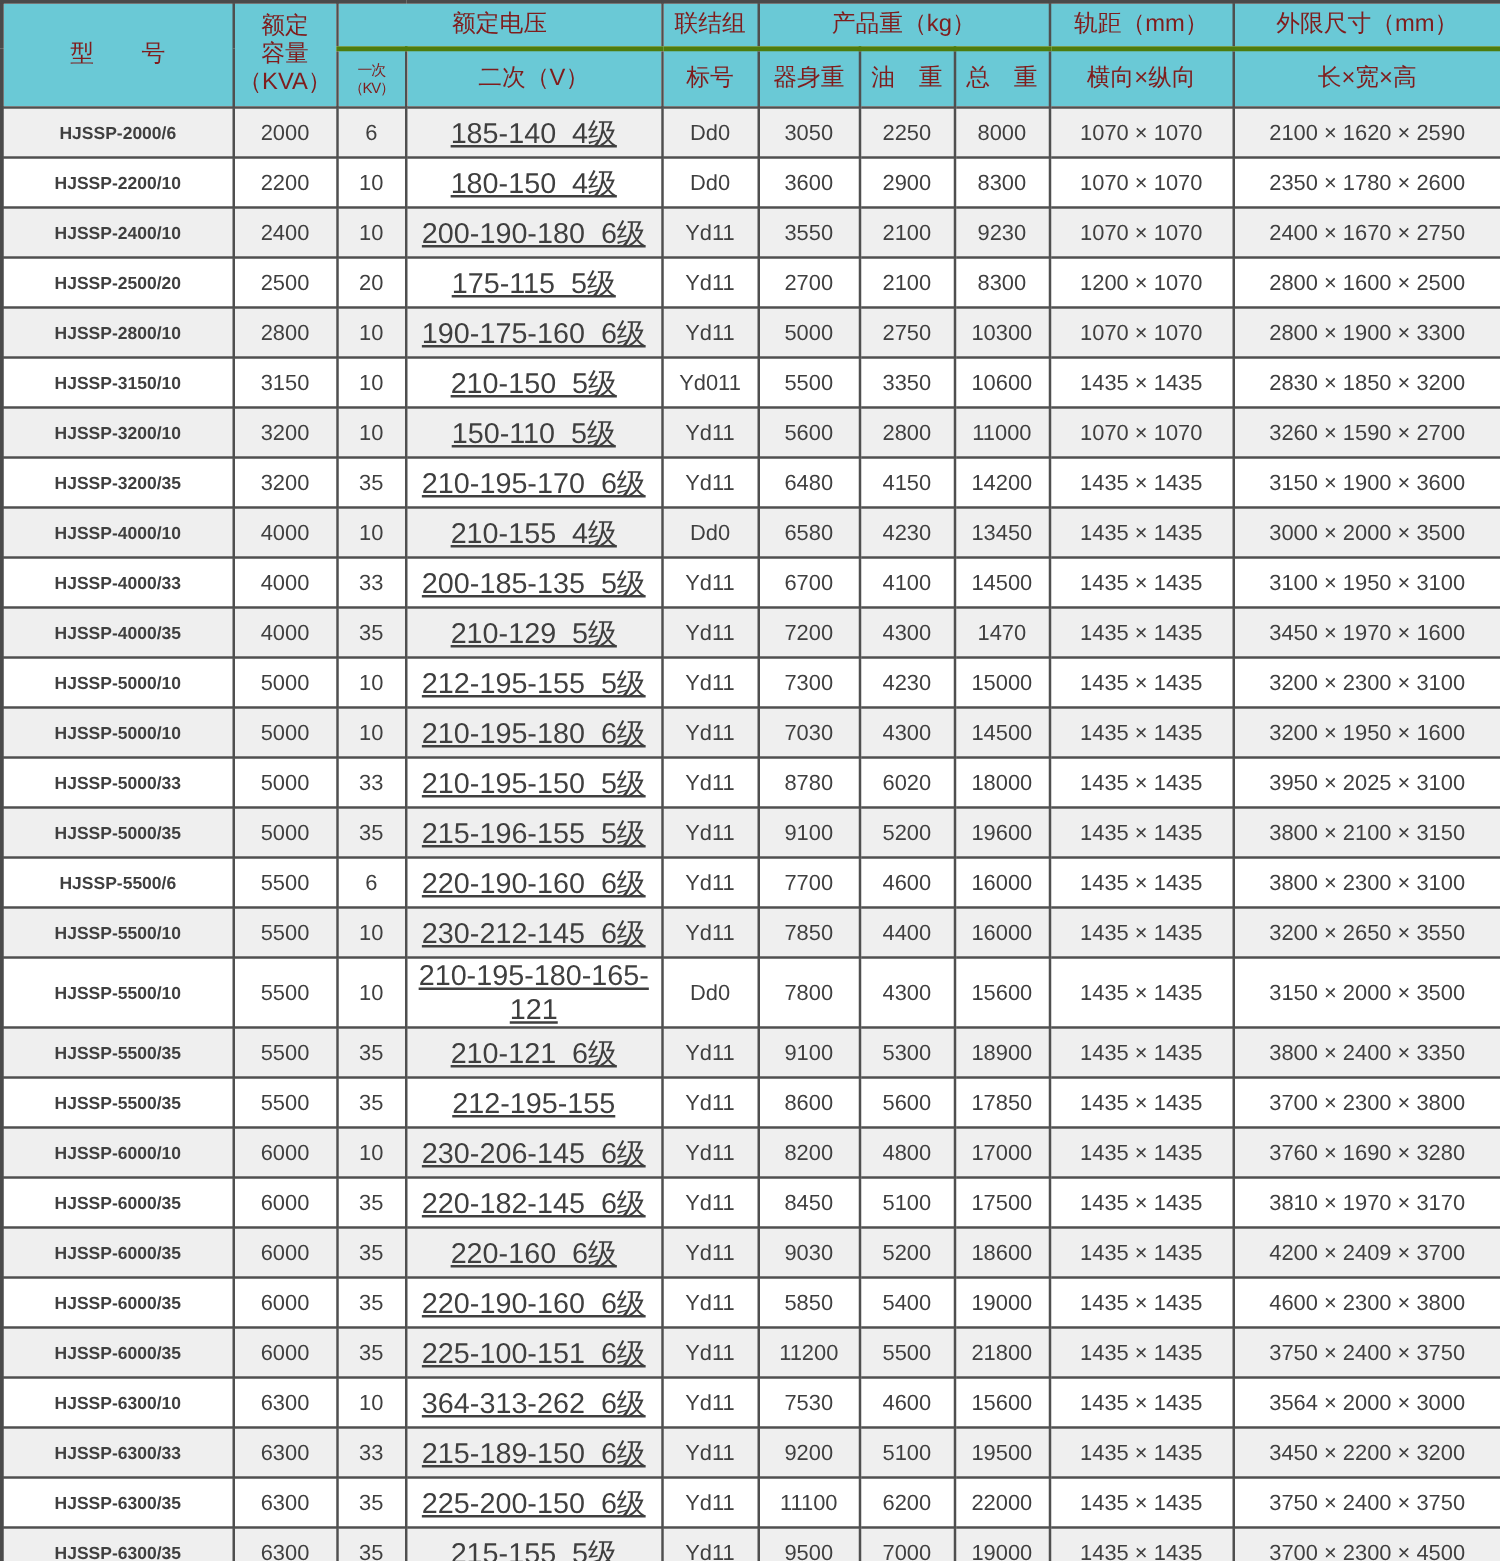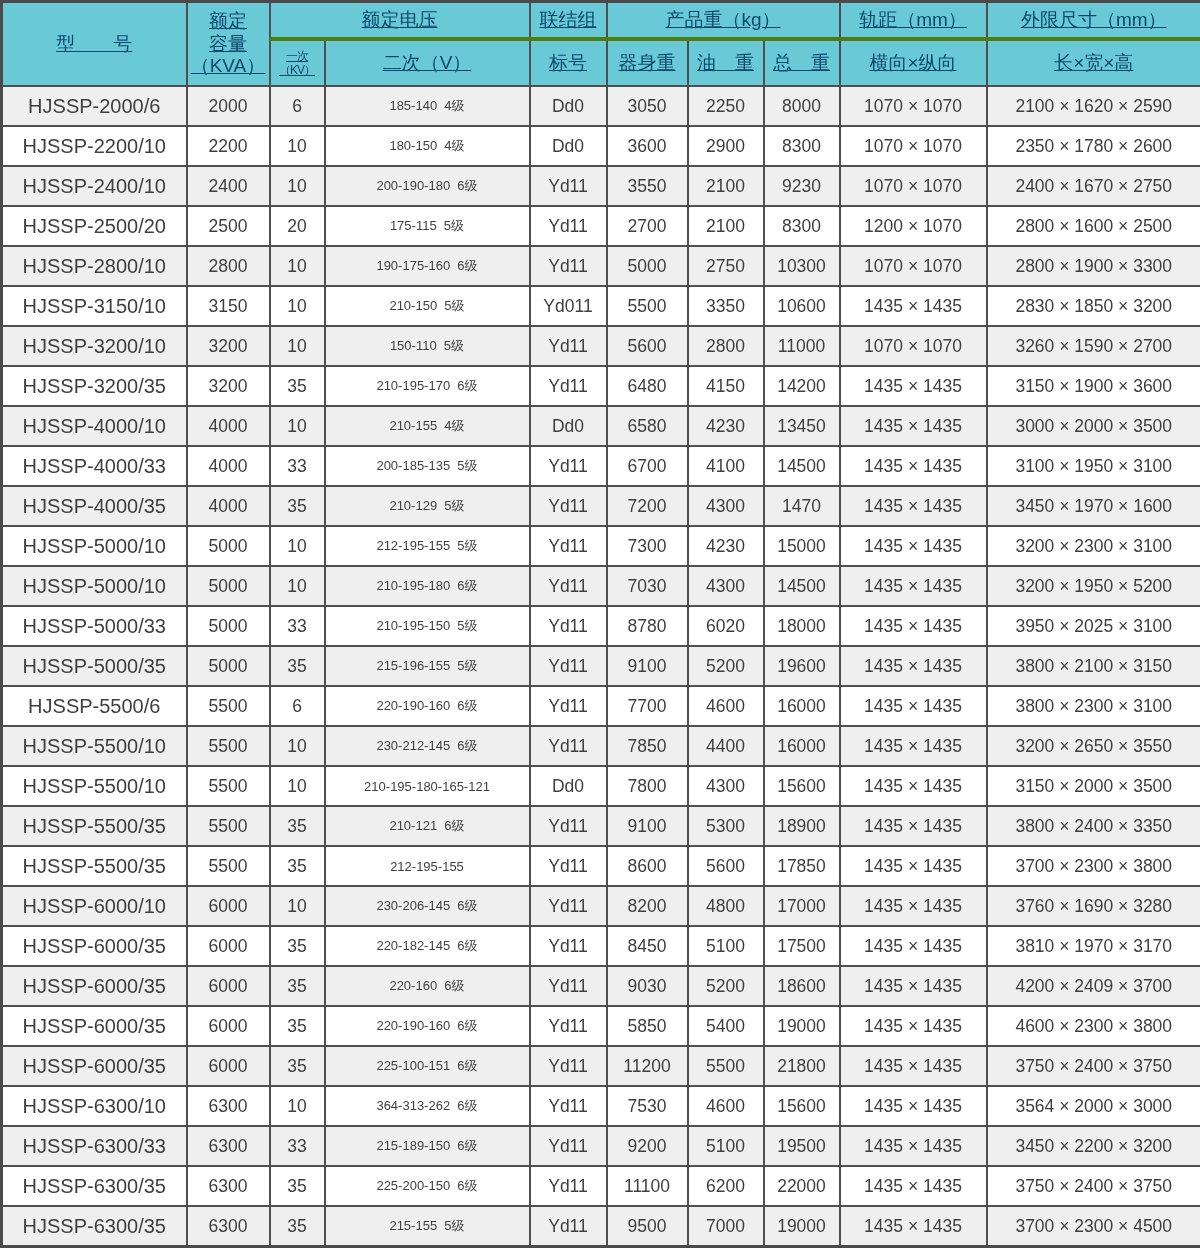--- a/index.html
+++ b/index.html
@@ -20,39 +20,38 @@
   table.spec th, table.spec td {
     border: 2px solid #4f4f4f;
     text-align: center;
     vertical-align: middle;
     padding: 0 2px;
     white-space: pre-wrap;
     overflow: hidden;
   }
   thead th {
     background: #6ac9d6;
-    color: #0c4a6e;
+    color: #7f1d1d;
     font-weight: 400;
     font-size: 19px;
     line-height: 1.18;
-    text-decoration: underline;
   }
   thead tr.top th { height: 34px; }
   thead tr.bottom th { height: 44px; }
   thead th.split { border-bottom: 4px solid #4d7c0f; }
   thead th.tight { letter-spacing: -1px; font-size: 12px; }
   tbody td {
     height: 38px;
     color: #3f3f3f;
     font-size: 17.5px;
   }
   tbody tr:nth-child(odd)  { background: #efefef; }
   tbody tr:nth-child(even) { background: #ffffff; }
-  tbody td.model { font-size: 20px; }
-  tbody td.voltage { font-size: 13px; letter-spacing: 0; }
+  tbody td.model { font-size: 14px; font-weight: bold; }
+  tbody td.voltage { font-size: 23px; letter-spacing: 0; text-decoration: underline; }
 </style>
 </head>
 <body>
 
 <div class="page">
   <table class="spec">
     <colgroup>
       <col style="width:185px">
       <col style="width:83px">
       <col style="width:55px">
@@ -236,21 +235,21 @@
         <tr>
     <td class="model">HJSSP-5000/10</td>
     <td>5000</td>
     <td>10</td>
     <td class="voltage">210-195-180  6级</td>
     <td>Yd11</td>
     <td>7030</td>
     <td>4300</td>
     <td>14500</td>
     <td>1435 × 1435</td>
-    <td>3200 × 1950 × 5200</td>
+    <td>3200 × 1950 × 1600</td>
   </tr>
         <tr>
     <td class="model">HJSSP-5000/33</td>
     <td>5000</td>
     <td>33</td>
     <td class="voltage">210-195-150  5级</td>
     <td>Yd11</td>
     <td>8780</td>
     <td>6020</td>
     <td>18000</td>

